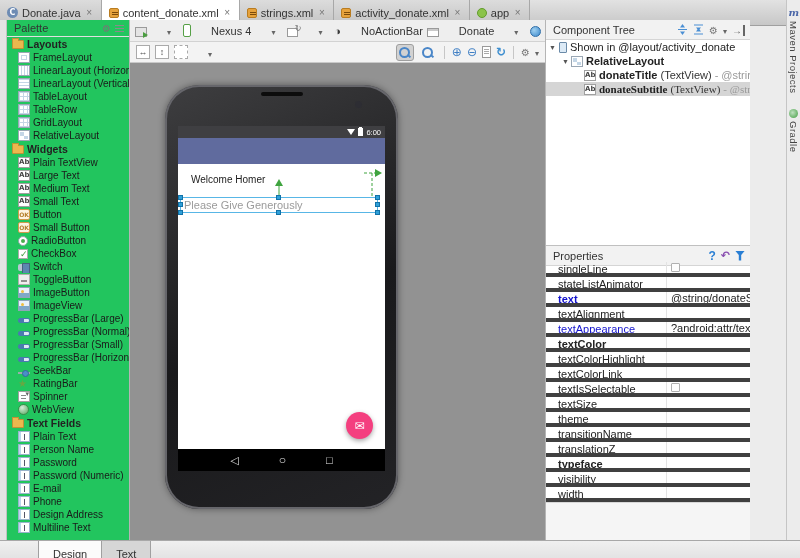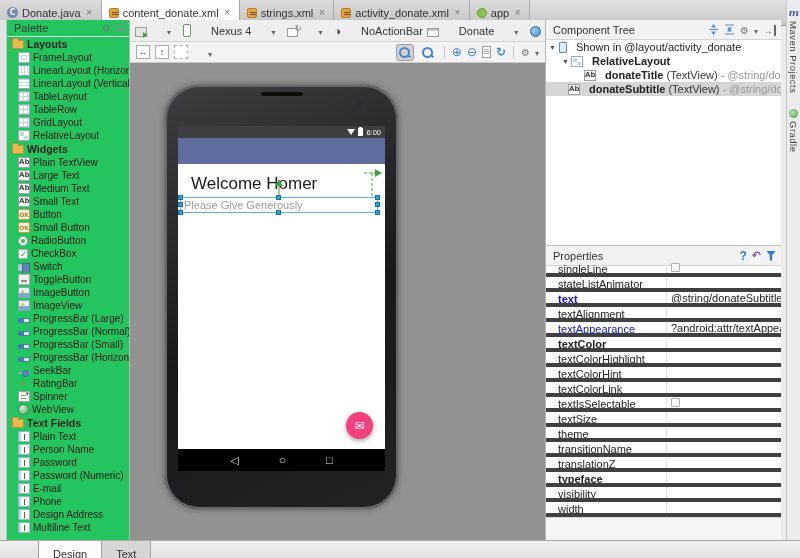--- a/index.html
+++ b/index.html
@@ -111,45 +111,45 @@
   .wifi-icon{width:0;height:0;border-left:4px solid transparent;border-right:4px solid transparent;border-top:6px solid #fff}
   .battery-icon{width:5px;height:8px;background:#fff;position:relative}
   .battery-icon::before{content:"";position:absolute;left:1px;top:-1px;width:3px;height:1px;background:#fff}
   .status-time{color:#fff;font-size:7.5px}
   .appbar{height:26px;flex:0 0 auto;background:#606b9e}
   .p-content{flex:1;position:relative;background:#fff}
   .navbar{height:22px;flex:0 0 auto;background:#000;display:flex;align-items:center;justify-content:center;gap:40px}
   .nav-back-icon::after{content:"◁";color:#e2e2e2;font-size:11px}
   .nav-home-icon::after{content:"○";color:#e2e2e2;font-size:12px}
   .nav-recents-icon::after{content:"□";color:#e2e2e2;font-size:11px}
-  .welcome-title{position:absolute;left:13px;top:10px;font-size:17px;color:#1b1b1b}
+  .welcome-title{position:absolute;left:13px;top:10px;font-size:10px;color:#1b1b1b}
   .sel-box{position:absolute;left:2px;right:7px;top:33px;height:16px;border:1px solid #58b6e6}
   .sel-text{font-size:11px;color:#9b9b9b;line-height:14px;padding-left:3px;white-space:nowrap;overflow:hidden}
   .h{position:absolute;width:5px;height:5px;background:#2e9fd8;border:1px solid #1272a8}
   .h.tl{left:-3px;top:-3px}.h.tm{left:50%;margin-left:-3px;top:-3px}.h.tr{right:-3px;top:-3px}
   .h.ml{left:-3px;top:50%;margin-top:-3px}.h.mr{right:-3px;top:50%;margin-top:-3px}
   .h.bl{left:-3px;bottom:-3px}.h.bm{left:50%;margin-left:-3px;bottom:-3px}.h.br{right:-3px;bottom:-3px}
   .constraint-svg{position:absolute;left:0;top:0;pointer-events:none}
   .fab{position:absolute;right:12px;bottom:10px;width:27px;height:27px;border-radius:50%;background:#f43f7f;box-shadow:0 2px 5px rgba(0,0,0,.35);display:flex;align-items:center;justify-content:center}
   .mail-icon::after{content:"✉";color:#fff;font-size:12px;line-height:12px}
 
   
-  .right-panel{width:236px;display:flex;flex-direction:column;background:#fff;border-left:1px solid #b5b5b5}
+  .right-panel{width:205px;display:flex;flex-direction:column;background:#fff;border-left:1px solid #b5b5b5}
   .ct-panel{height:226px;flex:0 0 auto;display:flex;flex-direction:column;border-bottom:1px solid #c0c0c0}
   .panel-header{height:20px;flex:0 0 auto;background:#f2f2f2;border-bottom:1px solid #d5d5d5;display:flex;align-items:center;gap:5px;padding:0 5px 0 7px;color:#333}
   .panel-header .sp{flex:1}
   .hide-icon::after{content:"→";color:#666;font-size:10px;border-right:2px solid #666;padding-right:1px}
   .ct-rows{flex:1;background:#fff;overflow:hidden}
   .ct-row{display:flex;align-items:center;height:14px;white-space:nowrap;overflow:hidden}
   .ct-row.selected{background:#d5d5d5}
   .ct-arrow{width:9px;text-align:center;color:#555;font-size:7px;flex:0 0 auto}
   .ct-arrow.open::after{content:"▼"}
   .ct-icon{width:12px;height:11px;position:relative;flex:0 0 auto;margin-left:1px}
   .phone-icon{width:8px;height:11px;border:1px solid #6a8aa8;background:#dceaf6;border-radius:1px;margin-left:2px}
-  .ct-label{font-weight:bold;margin-left:9px}
+  .ct-label{font-weight:bold;margin-left:3px}
   .ct-label.plain{font-weight:normal}
   .ct-type{margin-left:3px;color:#333}
   .ct-value{margin-left:3px;color:#9a9a9a}
   .help-icon::after{content:"?";color:#2a7fd4;font-weight:bold;font-size:12px}
   .undo-icon::after{content:"↶";color:#8a4fb0;font-weight:bold;font-size:11px}
   .filter-icon{width:10px;height:10px;background:#2a7fd4;clip-path:polygon(0 0,100% 0,62% 45%,62% 100%,38% 100%,38% 45%)}
   .props-panel{flex:1;display:flex;flex-direction:column;background:#fff;overflow:hidden}
   .props-rows{flex:0 0 auto;margin-top:-4px}
   .pr-row{display:flex;align-items:stretch;height:15px;border-bottom:4px solid #404040}
   .pr-arrow{width:12px;flex:0 0 auto;text-align:center;color:#666;font-size:7px;line-height:14px}
@@ -518,21 +518,21 @@
     <span class="ct-type"></span>
     <span class="ct-value"></span>
   </div>
             <div class="ct-row" style="padding-left: 28px;">
     <span class="ct-arrow"></span>
     <span class="ct-icon ab-icon"></span>
     <span class="ct-label">donateTitle</span>
     <span class="ct-type">(TextView)</span>
     <span class="ct-value">- @string/donateTitle</span>
   </div>
-            <div class="ct-row selected" style="padding-left: 12px;">
+            <div class="ct-row selected" style="padding-left: 28px; font-family: Liberation Serif, serif;">
     <span class="ct-arrow"></span>
     <span class="ct-icon ab-icon"></span>
     <span class="ct-label">donateSubtitle</span>
     <span class="ct-type">(TextView)</span>
     <span class="ct-value">- @string/donateSu</span>
   </div>
           </div>
       </div>
       <div class="props-panel">
         <div class="panel-header">
@@ -575,25 +575,20 @@
     <span class="pr-name bold">textColor</span>
     <span class="pr-value"></span>
   </div>
             <div class="pr-row">
     <span class="pr-arrow"></span>
     <span class="pr-name">textColorHighlight</span>
     <span class="pr-value"></span>
   </div>
             <div class="pr-row">
     <span class="pr-arrow"></span>
-    <span class="pr-name">textColorHint</span>
-    <span class="pr-value"></span>
-  </div>
-            <div class="pr-row">
-    <span class="pr-arrow"></span>
     <span class="pr-name">textColorLink</span>
     <span class="pr-value"></span>
   </div>
             <div class="pr-row">
     <span class="pr-arrow"></span>
     <span class="pr-name">textIsSelectable</span>
     <span class="pr-value">
                 <span class="prop-check"></span>
               </span>
   </div>

